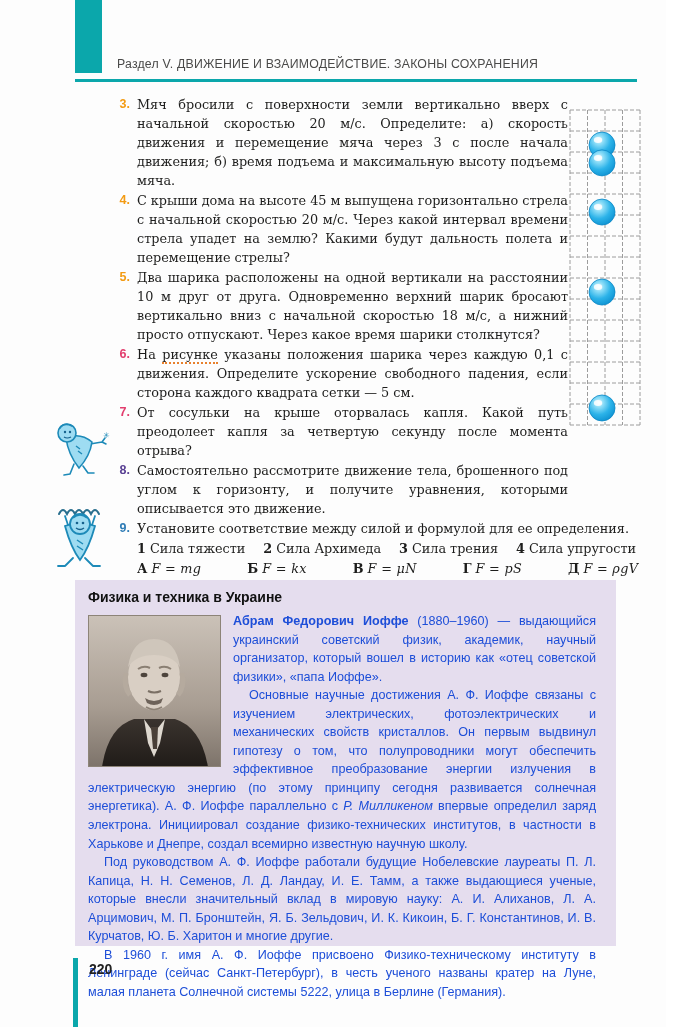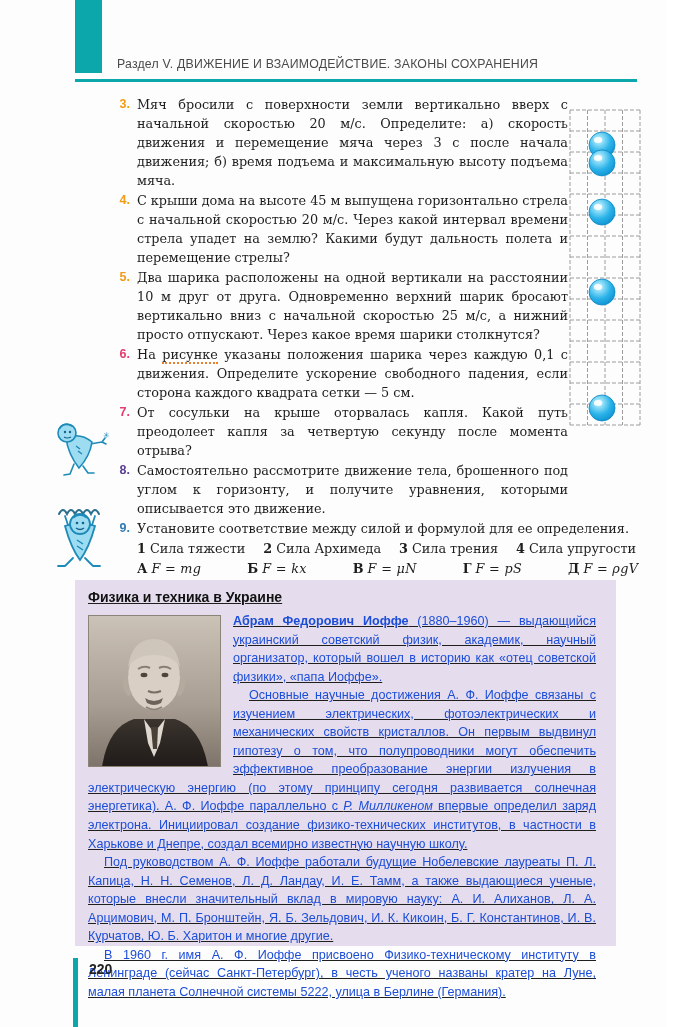--- a/index.html
+++ b/index.html
@@ -36,21 +36,21 @@
   .exp-text{font-family:"DejaVu Serif",serif;font-size:12.8px;line-height:18.5px;text-align:justify;margin-top:5px;width:498px;}
 
   
   .figure{position:absolute;left:569px;top:109px;}
 
   
   .mascot-9{position:absolute;left:50px;top:420px;}
   .mascot-exp{position:absolute;left:47px;top:502px;}
 
   
-  .bio{position:absolute;left:75px;top:580px;width:541px;height:366px;background:#e5ddee;box-sizing:border-box;padding:9px 20px 0 13px;text-decoration:underline;}
+  .bio{position:absolute;left:75px;top:580px;width:541px;height:366px;background:#e5ddee;box-sizing:border-box;padding:9px 20px 0 13px;}
   .bio h2{margin:0 0 7px 0;font-size:14px;color:#111;}
   .bio-photo{float:left;width:133px;height:152px;margin:3px 12px 4px 0;}
   .bio p{margin:0;font-size:12.6px;line-height:18.55px;text-align:justify;color:#1d4ed8;}
   .bio p.ind{text-indent:16px;}
   .bio .bname{font-weight:bold;}
   .bio .bital{font-style:italic;}
 
   
   .foot-bar{position:absolute;left:73px;top:958px;width:5px;height:69px;background:#0ba7ab;}
   .foot-num{position:absolute;left:89px;top:961px;font-weight:bold;font-size:14px;color:#222;}
@@ -148,21 +148,21 @@
       <li>
         <span class="pnum" style="color: rgb(243, 155, 19);">3.</span>
         <span class="ptext">Мяч бросили с поверхности земли вертикально вверх с начальной скоростью 20 м/с. Определите: а) скорость движения и перемещение мяча через 3 с после начала движения; б) время подъема и максимальную высоту подъема мяча.</span>
       </li>
       <li>
         <span class="pnum" style="color: rgb(243, 155, 19);">4.</span>
         <span class="ptext">С крыши дома на высоте 45 м выпущена горизонтально стрела с начальной скоростью 20 м/с. Через какой интервал времени стрела упадет на землю? Какими будут дальность полета и перемещение стрелы?</span>
       </li>
       <li>
         <span class="pnum" style="color: rgb(243, 155, 19);">5.</span>
-        <span class="ptext">Два шарика расположены на одной вертикали на расстоянии 10 м друг от друга. Одновременно верхний шарик бросают вертикально вниз с начальной скоростью 25 м/с, а нижний просто отпускают. Через какое время шарики столкнутся?</span>
+        <span class="ptext">Два шарика расположены на одной вертикали на расстоянии 10 м друг от друга. Одновременно верхний шарик бросают вертикально вниз с начальной скоростью 18 м/с, а нижний просто отпускают. Через какое время шарики столкнутся?</span>
       </li>
       <li>
         <span class="pnum" style="color: rgb(226, 61, 109);">6.</span>
         <span class="ptext"><span>На </span><span class="fig-link">рисунке</span><span> указаны положения шарика через каждую 0,1 с движения. Определите ускорение свободного падения, если сторона каждого квадрата сетки — 5 см.</span></span>
       </li>
       <li>
         <span class="pnum" style="color: rgb(226, 61, 109);">7.</span>
         <span class="ptext">От сосульки на крыше оторвалась капля. Какой путь преодолеет капля за четвертую секунду после момента отрыва?</span>
       </li>
       <li>

